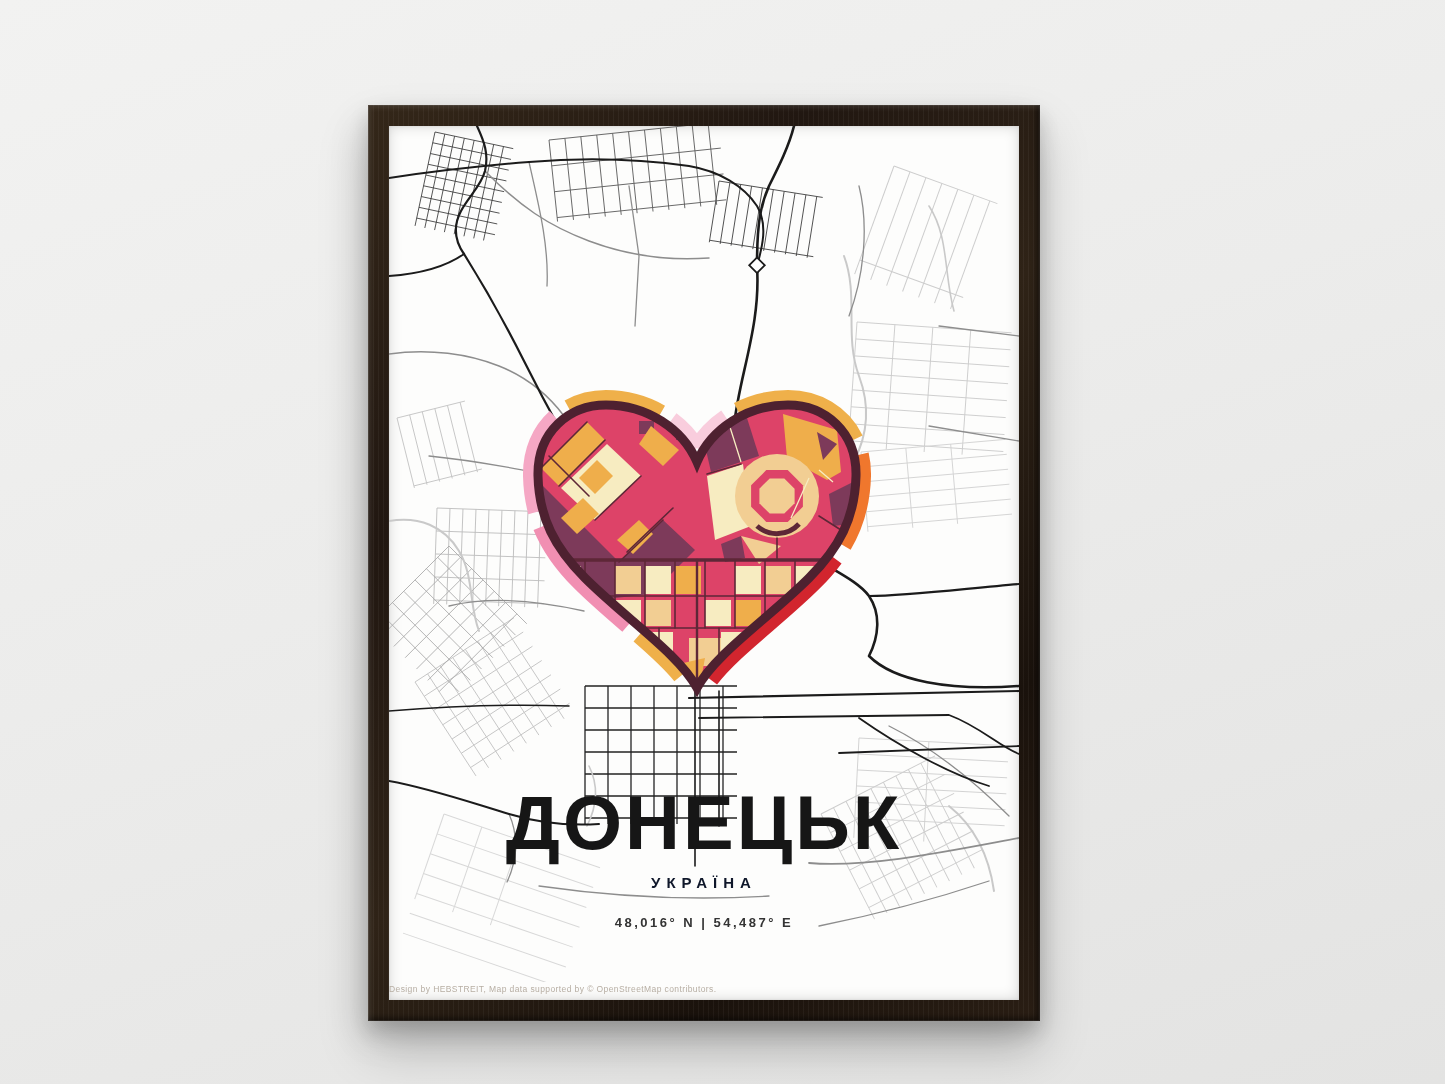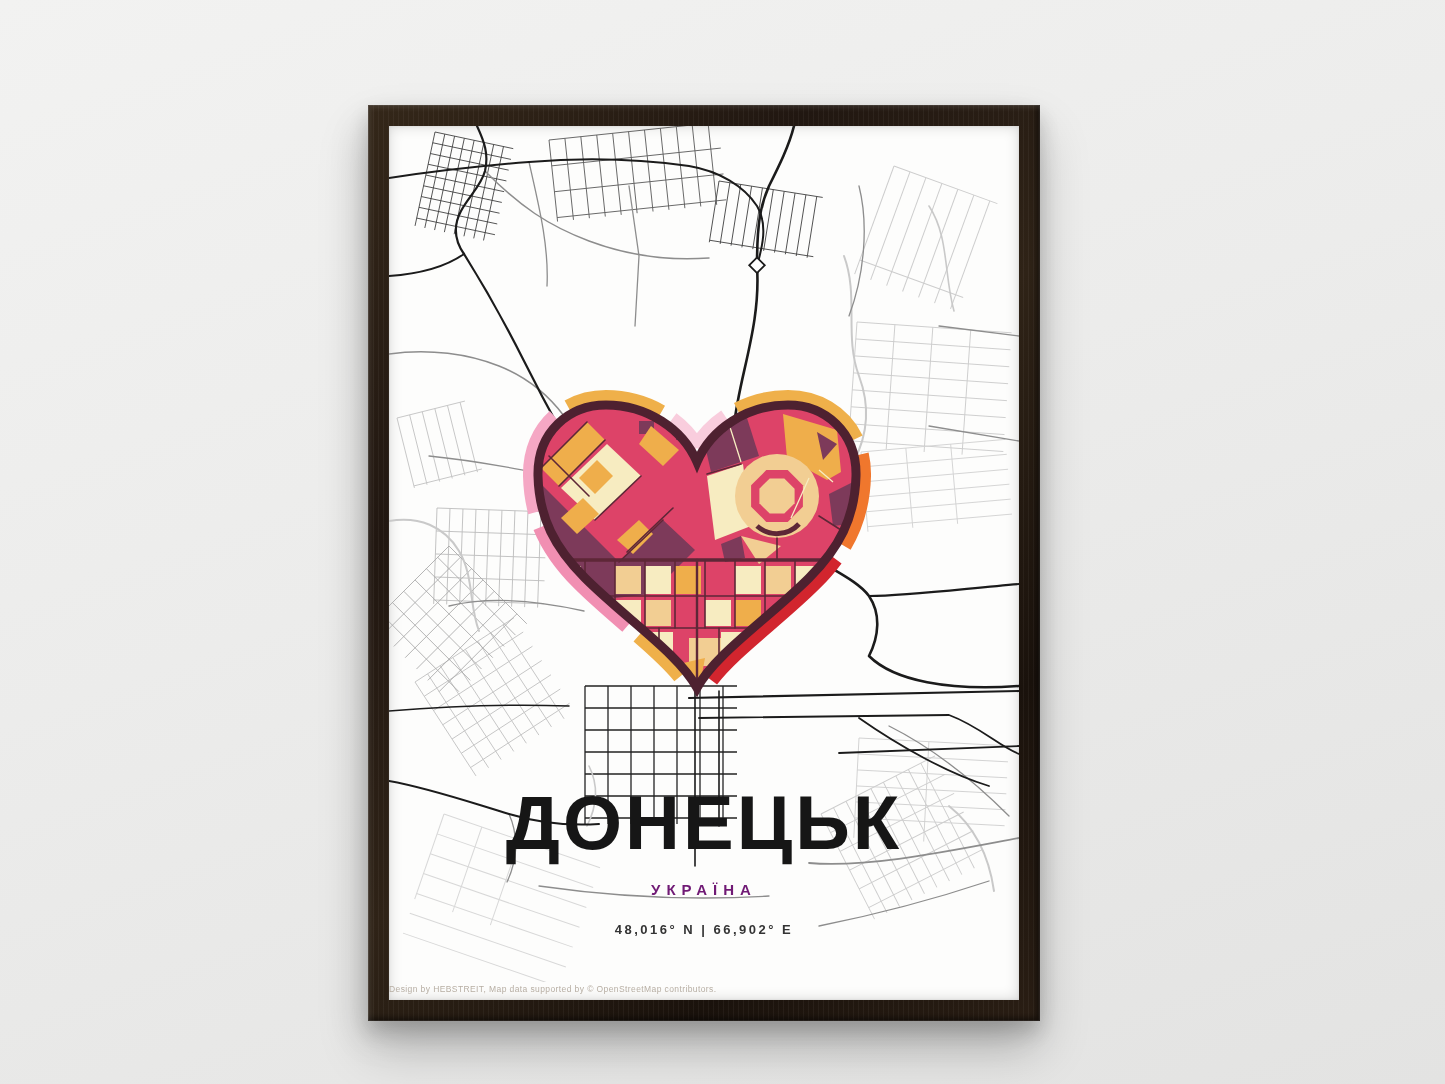--- a/index.html
+++ b/index.html
@@ -16,21 +16,21 @@
            inset -3px -3px 6px rgba(0,0,0,.55),
            0 10px 18px rgba(0,0,0,.16),
            0 28px 48px rgba(0,0,0,.20),
            -8px 18px 34px rgba(0,0,0,.08);}
   .poster{position:absolute;left:21px;top:21px;right:21px;bottom:21px;background:var(--paper,#fdfdfc);
           overflow:hidden;
           box-shadow:inset 0 0 14px rgba(0,0,0,.16),inset 0 0 3px rgba(0,0,0,.10);}
   .map-svg{position:absolute;left:0;top:0;width:630px;height:856px;display:block;}
   .text-block{position:absolute;left:0;right:0;top:655px;text-align:center;pointer-events:none;}
   .title{font-size:76px;font-weight:bold;line-height:1.1;letter-spacing:3px;color:#161616;}
-  .subtitle{margin-top:16px;font-size:15px;font-weight:bold;letter-spacing:6px;color:#701a75;}
+  .subtitle{margin-top:9px;font-size:15px;font-weight:bold;letter-spacing:6px;color:#0f172a;}
   .coords{margin-top:24px;font-size:13px;font-weight:bold;letter-spacing:2.5px;color:#343434;}
   .credit{position:absolute;left:0;right:0;bottom:6px;
           font-size:8.5px;letter-spacing:.4px;color:#b7aea3;}
   .maj{stroke:var(--road-black,#1b1b1b);fill:none;stroke-linecap:round;stroke-linejoin:round;}
   .mid{stroke:var(--road-gray,#8d8d8d);fill:none;stroke-linecap:round;stroke-linejoin:round;}
   .lt{stroke:var(--road-light,#c9c9c9);fill:none;stroke-linecap:round;stroke-linejoin:round;}
   .ring{fill:none;stroke-width:30;}
   .mline{stroke:#5e2737;fill:none;stroke-width:1.6;stroke-linecap:round;}
 </style>
 </head>
@@ -367,19 +367,19 @@
             </g>
           </g>
 
           <use href="#heartPath" fill="none" stroke="var(--heart-outline)" stroke-width="9"></use>
         </g>
       </svg>
 
       <div class="text-block">
         <div class="title">ДОНЕЦЬК</div>
         <div class="subtitle">УКРАЇНА</div>
-        <div class="coords">48,016° N | 66,902° E</div>
+        <div class="coords">48,016° N | 54,487° E</div>
       </div>
       <div class="credit">Design by HEBSTREIT, Map data supported by © OpenStreetMap contributors.</div>
 
     </div>
   </div>
 </div>
 
 </body></html>

